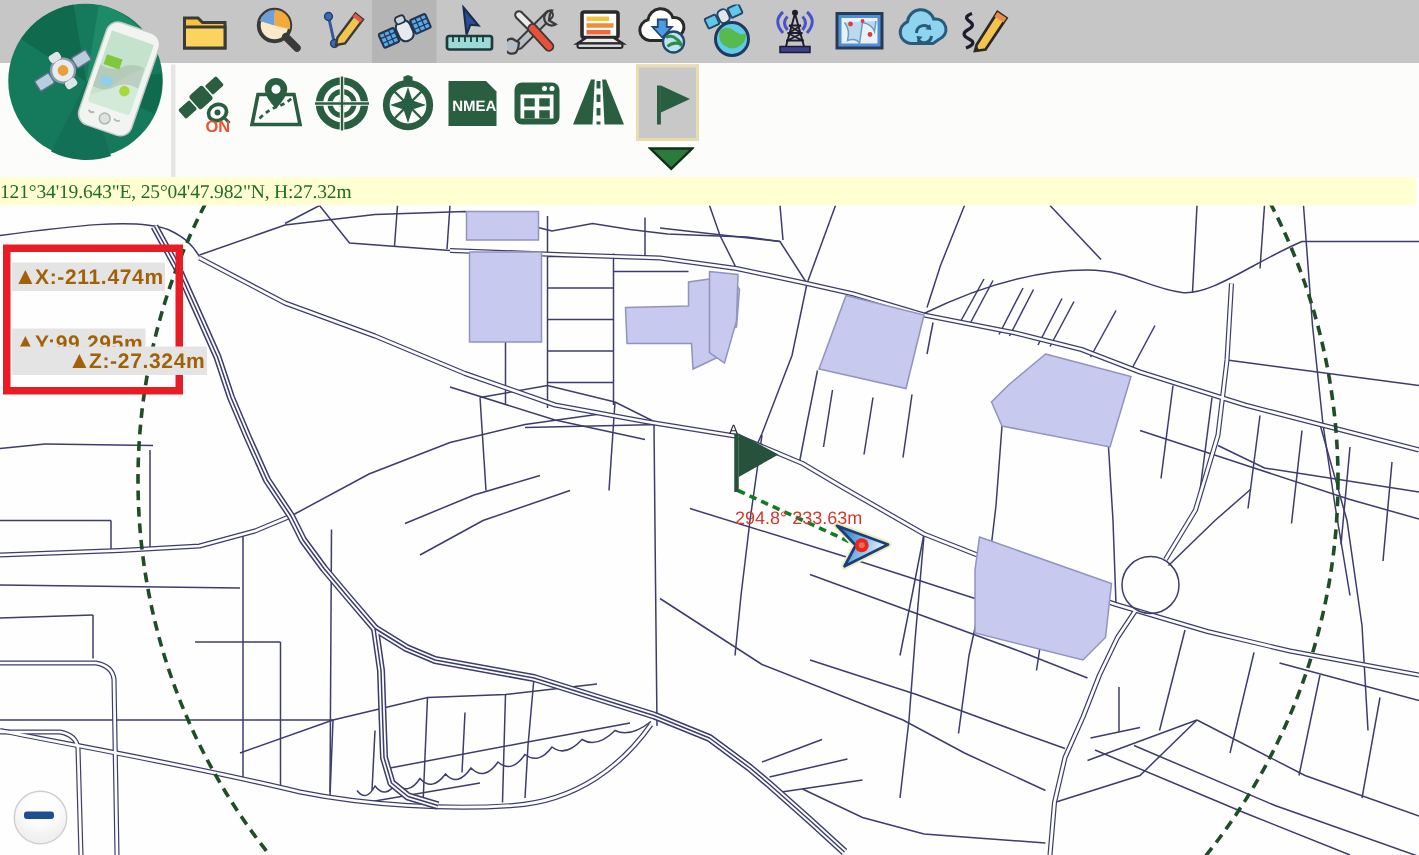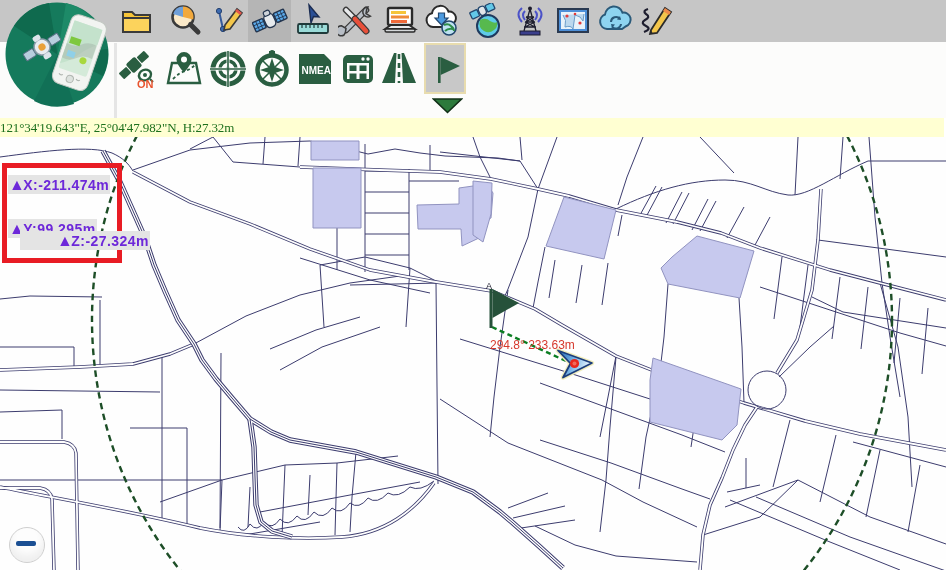--- a/index.html
+++ b/index.html
@@ -5,21 +5,21 @@
 html,body{margin:0;padding:0;}
 body{width:946px;height:570px;overflow:hidden;font-family:"Liberation Sans",sans-serif;background:#fff;position:relative;}
 #row1{position:absolute;left:0;top:0;width:946px;height:42px;background:#c6c6c6;}
 #row2{position:absolute;left:0;top:42px;width:946px;height:76px;background:#fcfcfb;}
 #row2seam{position:absolute;left:114px;top:43px;width:3px;height:75px;background:#e5e5e5;}
 #presscell1{position:absolute;left:248px;top:0;width:43px;height:42px;background:#b5b5b5;}
 #flagcell{position:absolute;left:424px;top:43px;width:38px;height:47px;background:#c8c8c8;border:2px solid #e8dcae;}
 #ybar{position:absolute;left:0;top:118px;width:944px;height:19px;background:#ffffd2;font-family:"Liberation Serif",serif;font-size:13px;color:#1d701d;line-height:19px;letter-spacing:-0.1px;padding-left:0px;}
 #mapwrap{position:absolute;left:0;top:137px;width:946px;height:433px;}
 #redbox{position:absolute;left:2px;top:163px;width:110px;height:90px;border:5px solid #e81c24;}
-.mlabel{position:absolute;background:#e4e4e4;color:#6d28d9;font-size:14px;font-weight:bold;letter-spacing:0.45px;height:19px;line-height:19px;padding:0 1px;white-space:nowrap;}
+.mlabel{position:absolute;background:#e4e4e4;color:#a16207;font-size:14px;font-weight:bold;letter-spacing:0.45px;height:19px;line-height:19px;padding:0 1px;white-space:nowrap;}
 .tri{font-size:16px;margin-right:-2px;}
 #minusbtn{position:absolute;left:9px;top:527px;width:34px;height:34px;border-radius:50%;background:#fdfdfd;border:1px solid #cfcfcf;box-shadow:inset 0 -7px 9px rgba(0,0,0,0.06);}
 #minusbar{position:absolute;left:16px;top:541px;width:20px;height:5px;border-radius:2px;background:#1b4f93;}
 .ic{position:absolute;}
 </style>
 </head>
 <body>
 <div id="row1"></div>
 <div id="presscell1"></div>
 <div id="row2"></div>
@@ -371,15 +371,15 @@
 <g>
 <path d="M558,213.5 L592,226 L563,240.5 L570.5,226.5 Z" fill="none" stroke="#f0ecbc" stroke-width="4.5" stroke-linejoin="round"></path>
 <path d="M558,213.5 L592,226 L563,240.5 L570.5,226.5 Z" fill="url(#ag)" stroke="#1c3e7c" stroke-width="1.8" stroke-linejoin="round"></path>
 <circle cx="574.5" cy="226.5" r="4.6" fill="#e8281c"></circle>
 <circle cx="574.5" cy="226.5" r="2" fill="#f06a5a"></circle>
 </g>
 </svg>
 <div id="redbox"></div>
 <div class="mlabel" style="left:8px;top:175px;"><span class="tri">▲</span>X:-211.474m</div>
 <div class="mlabel" style="left:8px;top:219px;"><span class="tri">▲</span>Y:99.295m</div>
-<div class="mlabel" style="left:20px;top:231px;padding-left:37px;"><span class="tri">▲</span>Z:-27.324m</div>
+<div class="mlabel" style="left:8px;top:231px;padding-left:37px;"><span class="tri">▲</span>Z:-27.324m</div>
 <div id="minusbtn"></div>
 <div id="minusbar"></div>
 
 </body></html>

